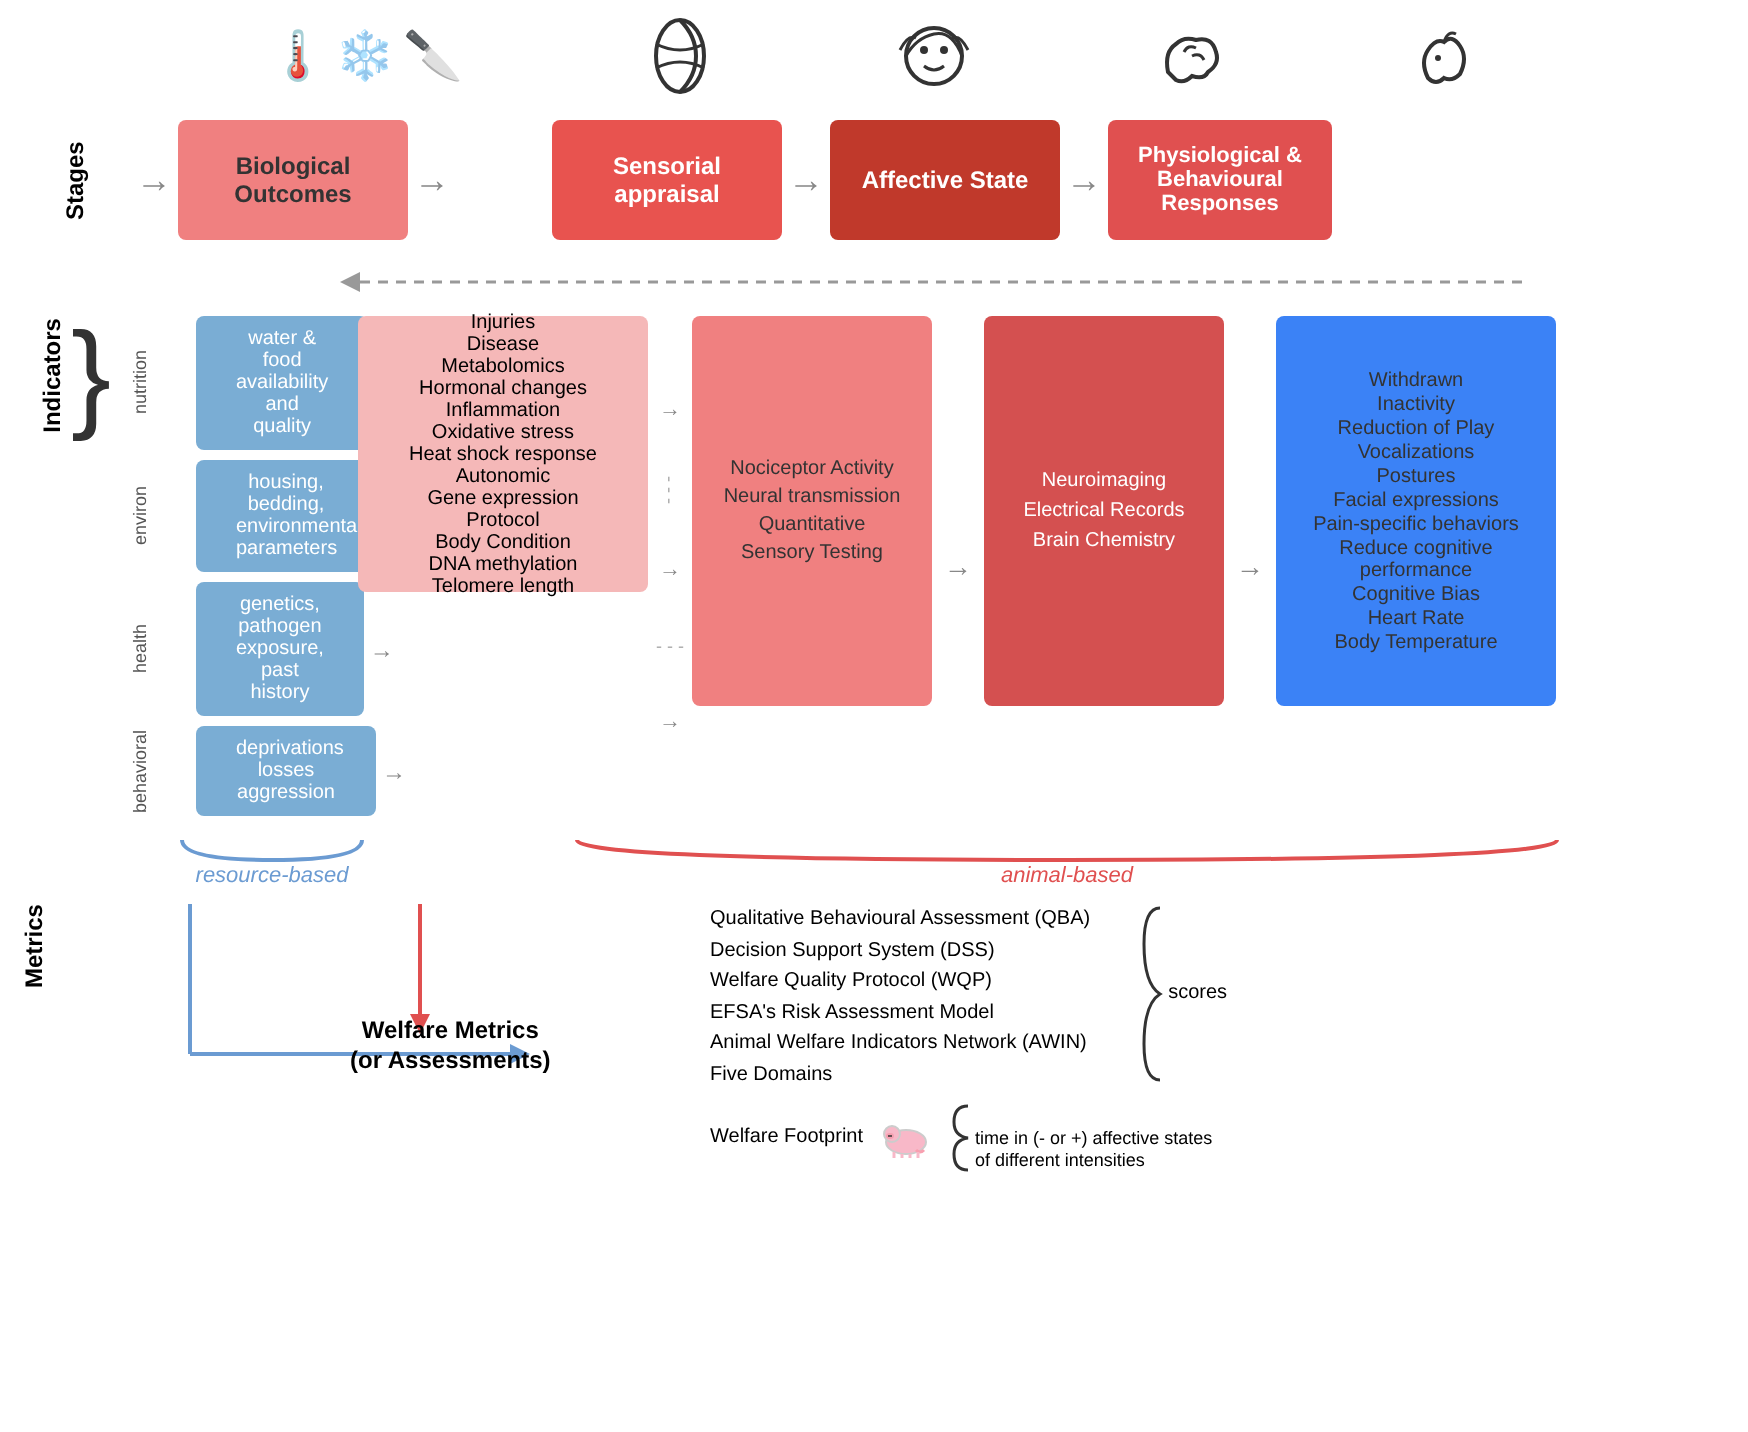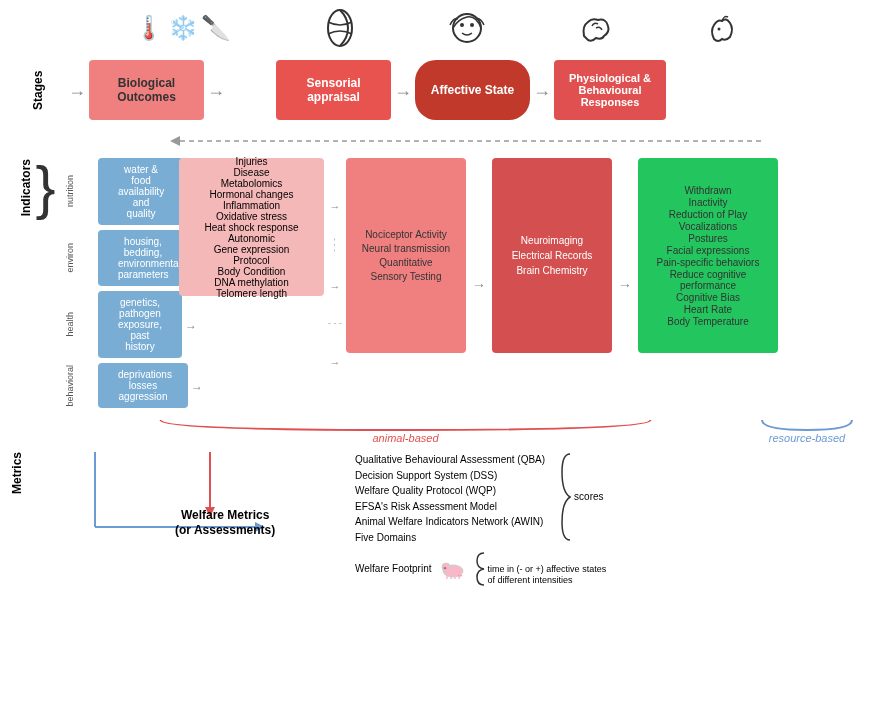--- a/index.html
+++ b/index.html
@@ -156,21 +156,21 @@
       background: #d45050;
       border-radius: 4px;
       padding: 8px;
       font-size: 10px;
       text-align: center;
       width: 120px;
       min-width: 120px;
       color: white;
     }
     .physio-col {
-      background: #22c55e;
+      background: #3b82f6;
       border-radius: 4px;
       padding: 8px;
       font-size: 10px;
       text-align: center;
       width: 140px;
       min-width: 140px;
       color: #333;
     }
 
     
@@ -186,21 +186,21 @@
       gap: 10px;
     }
     .metrics-list-area {
       flex: 1;
       font-size: 10px;
       line-height: 1.6;
     }
     .scores-row {
       display: flex;
       align-items: flex-start;
-      gap: 10px;
+      gap: 20px;
     }
     .welfare-footprint-row {
       display: flex;
       align-items: center;
       gap: 6px;
       margin-top: 6px;
     }
 
     .sub-groups {
       display: flex;
@@ -278,21 +278,21 @@
     <div class="stages-content">
       <div class="arrow-right"></div>
       <div class="stage-box biological" style="background:#f08080; color:#333;">
         <span>Biological Outcomes</span>
       </div>
       <div class="arrow-right"></div>
       <div class="stage-box sensorial" style="background:#e8534f; color:white;margin-left:48px;">
         <span>Sensorial appraisal</span>
       </div>
       <div class="arrow-right"></div>
-      <div class="stage-box affective" style="background:#c0392b; color:white;border-radius:21px;">
+      <div class="stage-box affective" style="background:#c0392b; color:white;">
         <span>Affective State</span>
       </div>
       <div class="arrow-right"></div>
       <div class="stage-box physiological" style="background:#e05050; color:white; font-size:11px;">
         <span>Physiological &amp; Behavioural Responses</span>
       </div>
     </div>
   </div>
 
   <div style="margin-left:55px; position:relative; height:22px; margin-bottom:6px;">
@@ -391,32 +391,32 @@
         <div>Reduce cognitive performance</div>
         <div>Cognitive Bias</div>
         <div>Heart Rate</div>
         <div>Body Temperature</div>
       </div>
     </div>
   </div>
 
   <div style="margin-left:55px; display:flex; margin-top:4px; margin-bottom:8px;">
 
+    <div style="width:114px; display:flex; flex-direction:column; align-items:center; margin-left:14px;">
+      <svg width="100" height="14" viewBox="0 0 100 14">
+        <path d="M5,2 Q5,12 50,12 Q95,12 95,2" fill="none" stroke="#6b9bd2" stroke-width="2"></path>
+      </svg>
+      <span style="color:#6b9bd2; font-style:italic; font-size:11px;">resource-based</span>
+    </div>
+
     <div style="flex:1; display:flex; flex-direction:column; align-items:center; margin-left:20px; margin-right:10px;">
       <svg width="100%" height="14" viewBox="0 0 500 14">
         <path d="M5,2 Q5,12 250,12 Q495,12 495,2" fill="none" stroke="#e05050" stroke-width="2"></path>
       </svg>
       <span style="color:#e05050; font-style:italic; font-size:11px;">animal-based</span>
-    </div>
-
-    <div style="width:114px; display:flex; flex-direction:column; align-items:center; margin-left:14px;">
-      <svg width="100" height="14" viewBox="0 0 100 14">
-        <path d="M5,2 Q5,12 50,12 Q95,12 95,2" fill="none" stroke="#6b9bd2" stroke-width="2"></path>
-      </svg>
-      <span style="color:#6b9bd2; font-style:italic; font-size:11px;">resource-based</span>
     </div>
   </div>
 
   <div class="metrics-section">
     <div style="display:flex; align-items:center; width:55px; min-width:55px; justify-content:flex-start; gap:2px;">
       <span style="font-size:12px; font-weight:bold; writing-mode:vertical-rl; transform:rotate(180deg);">Metrics</span>
     </div>
 
     <div class="metrics-content">
 

